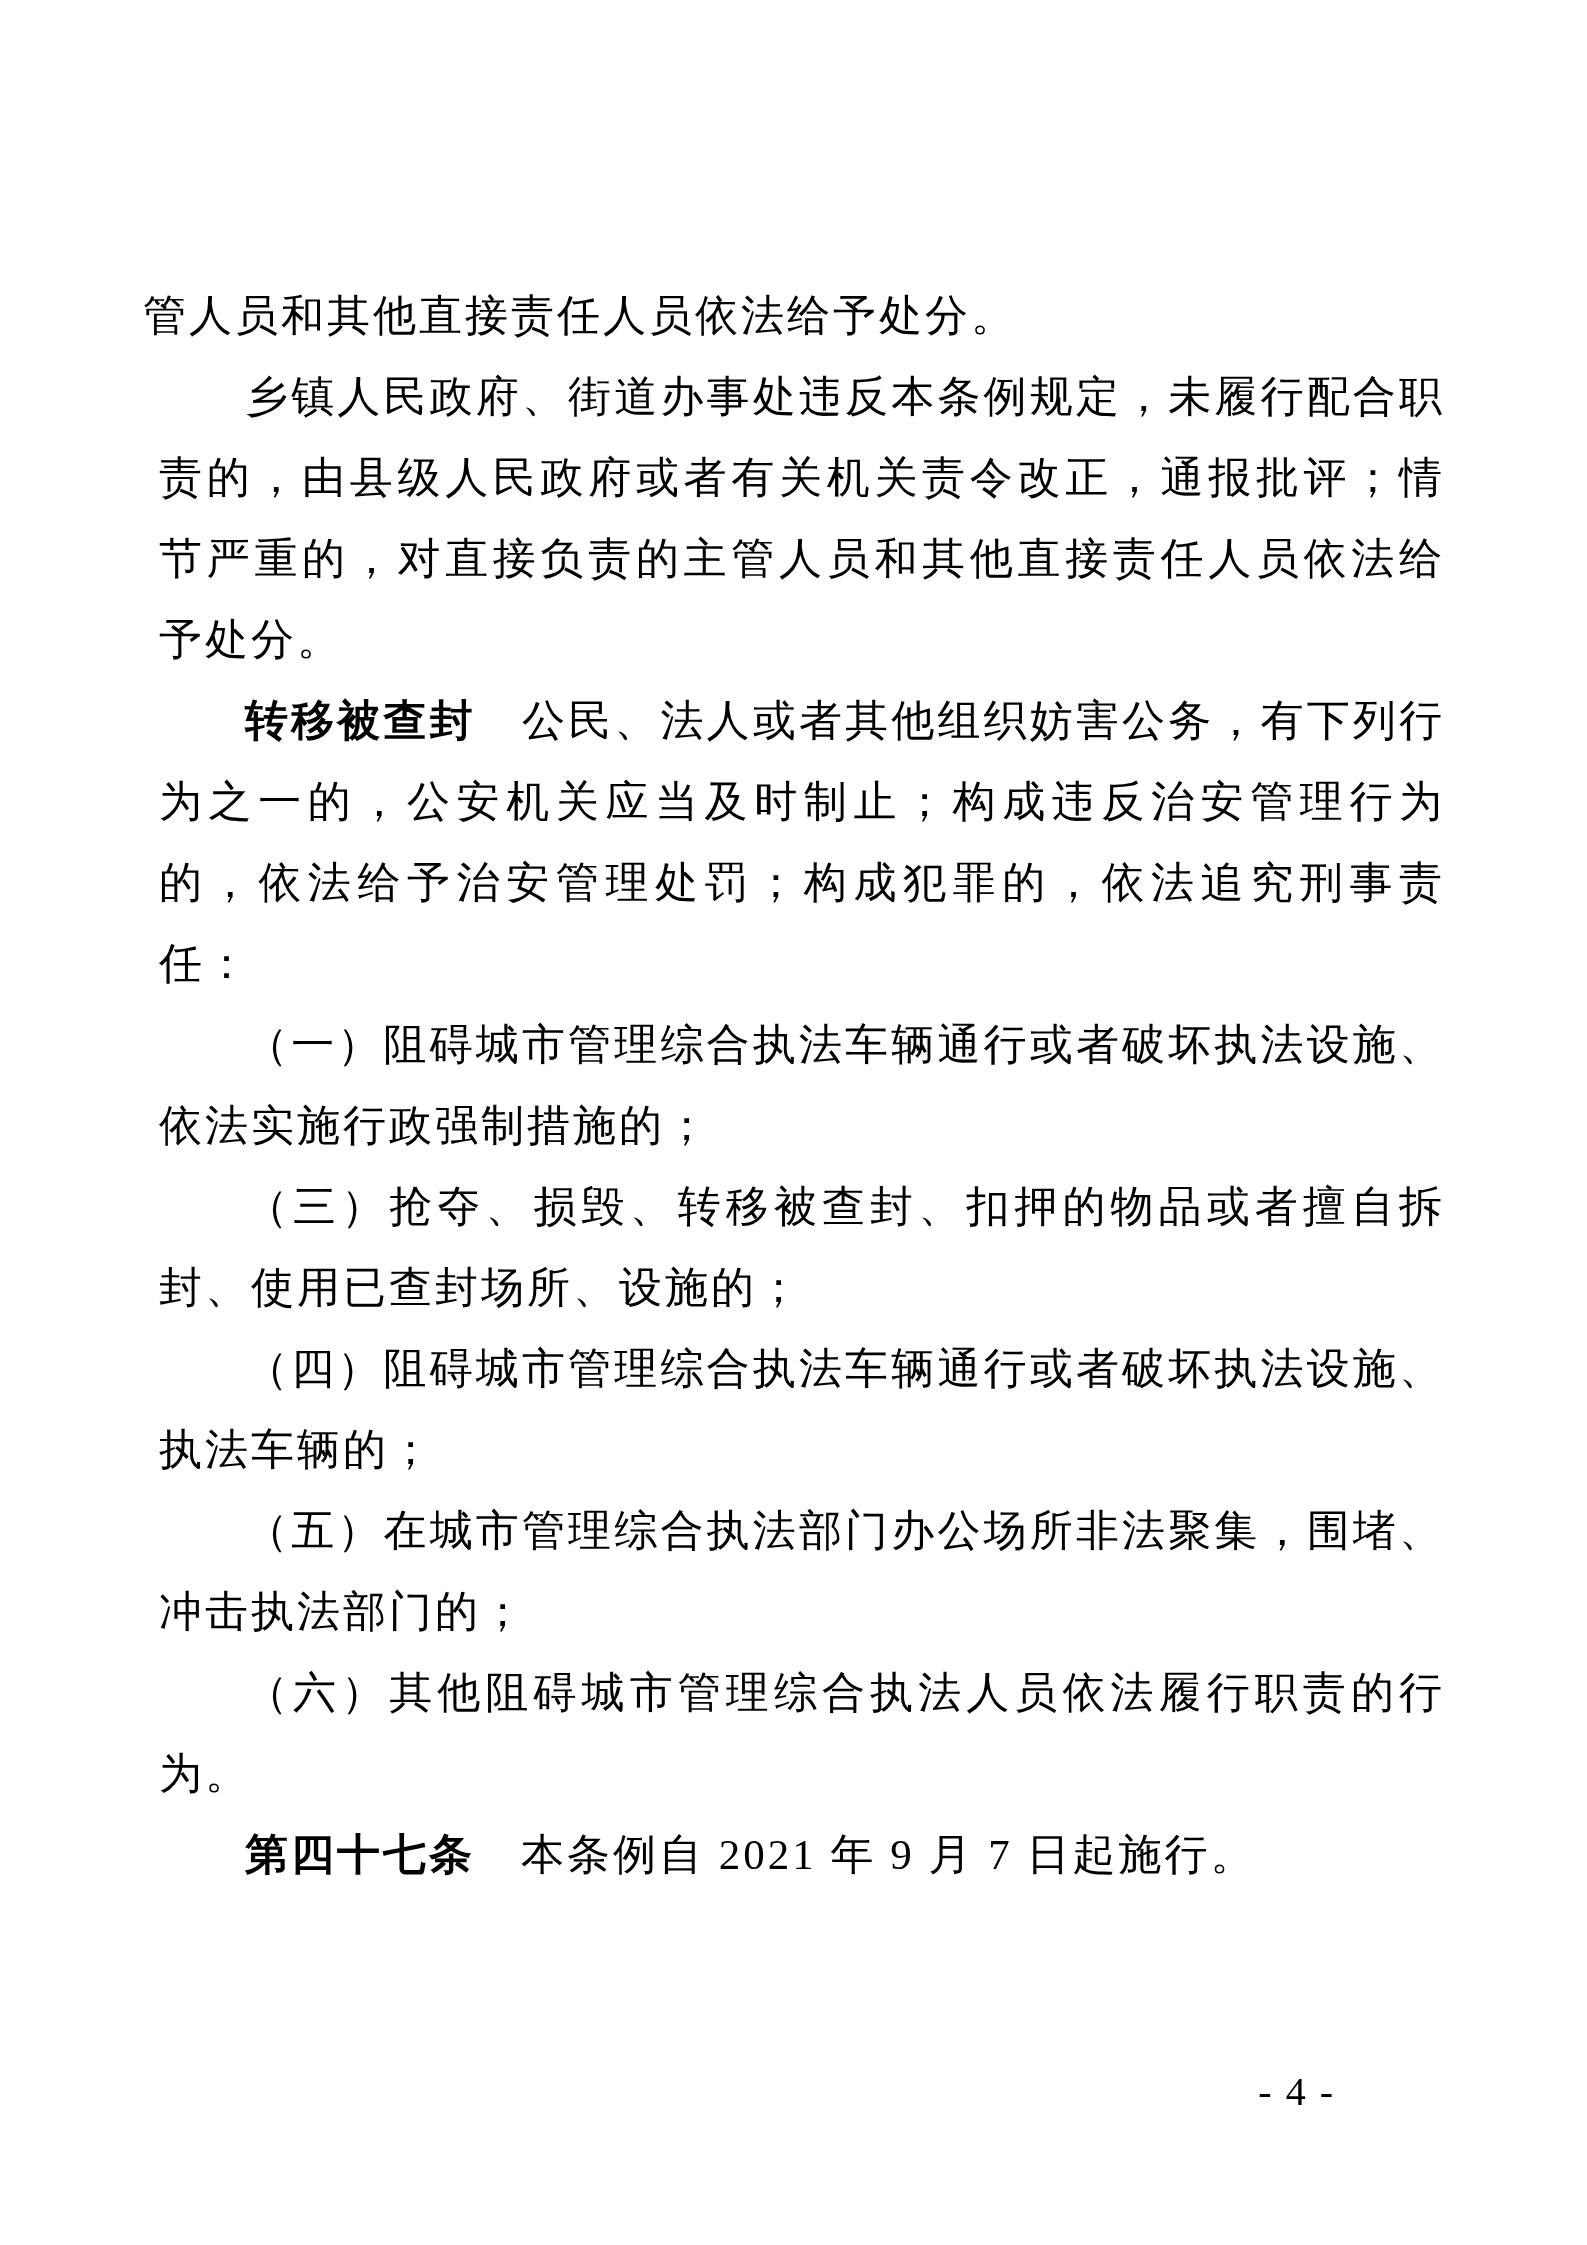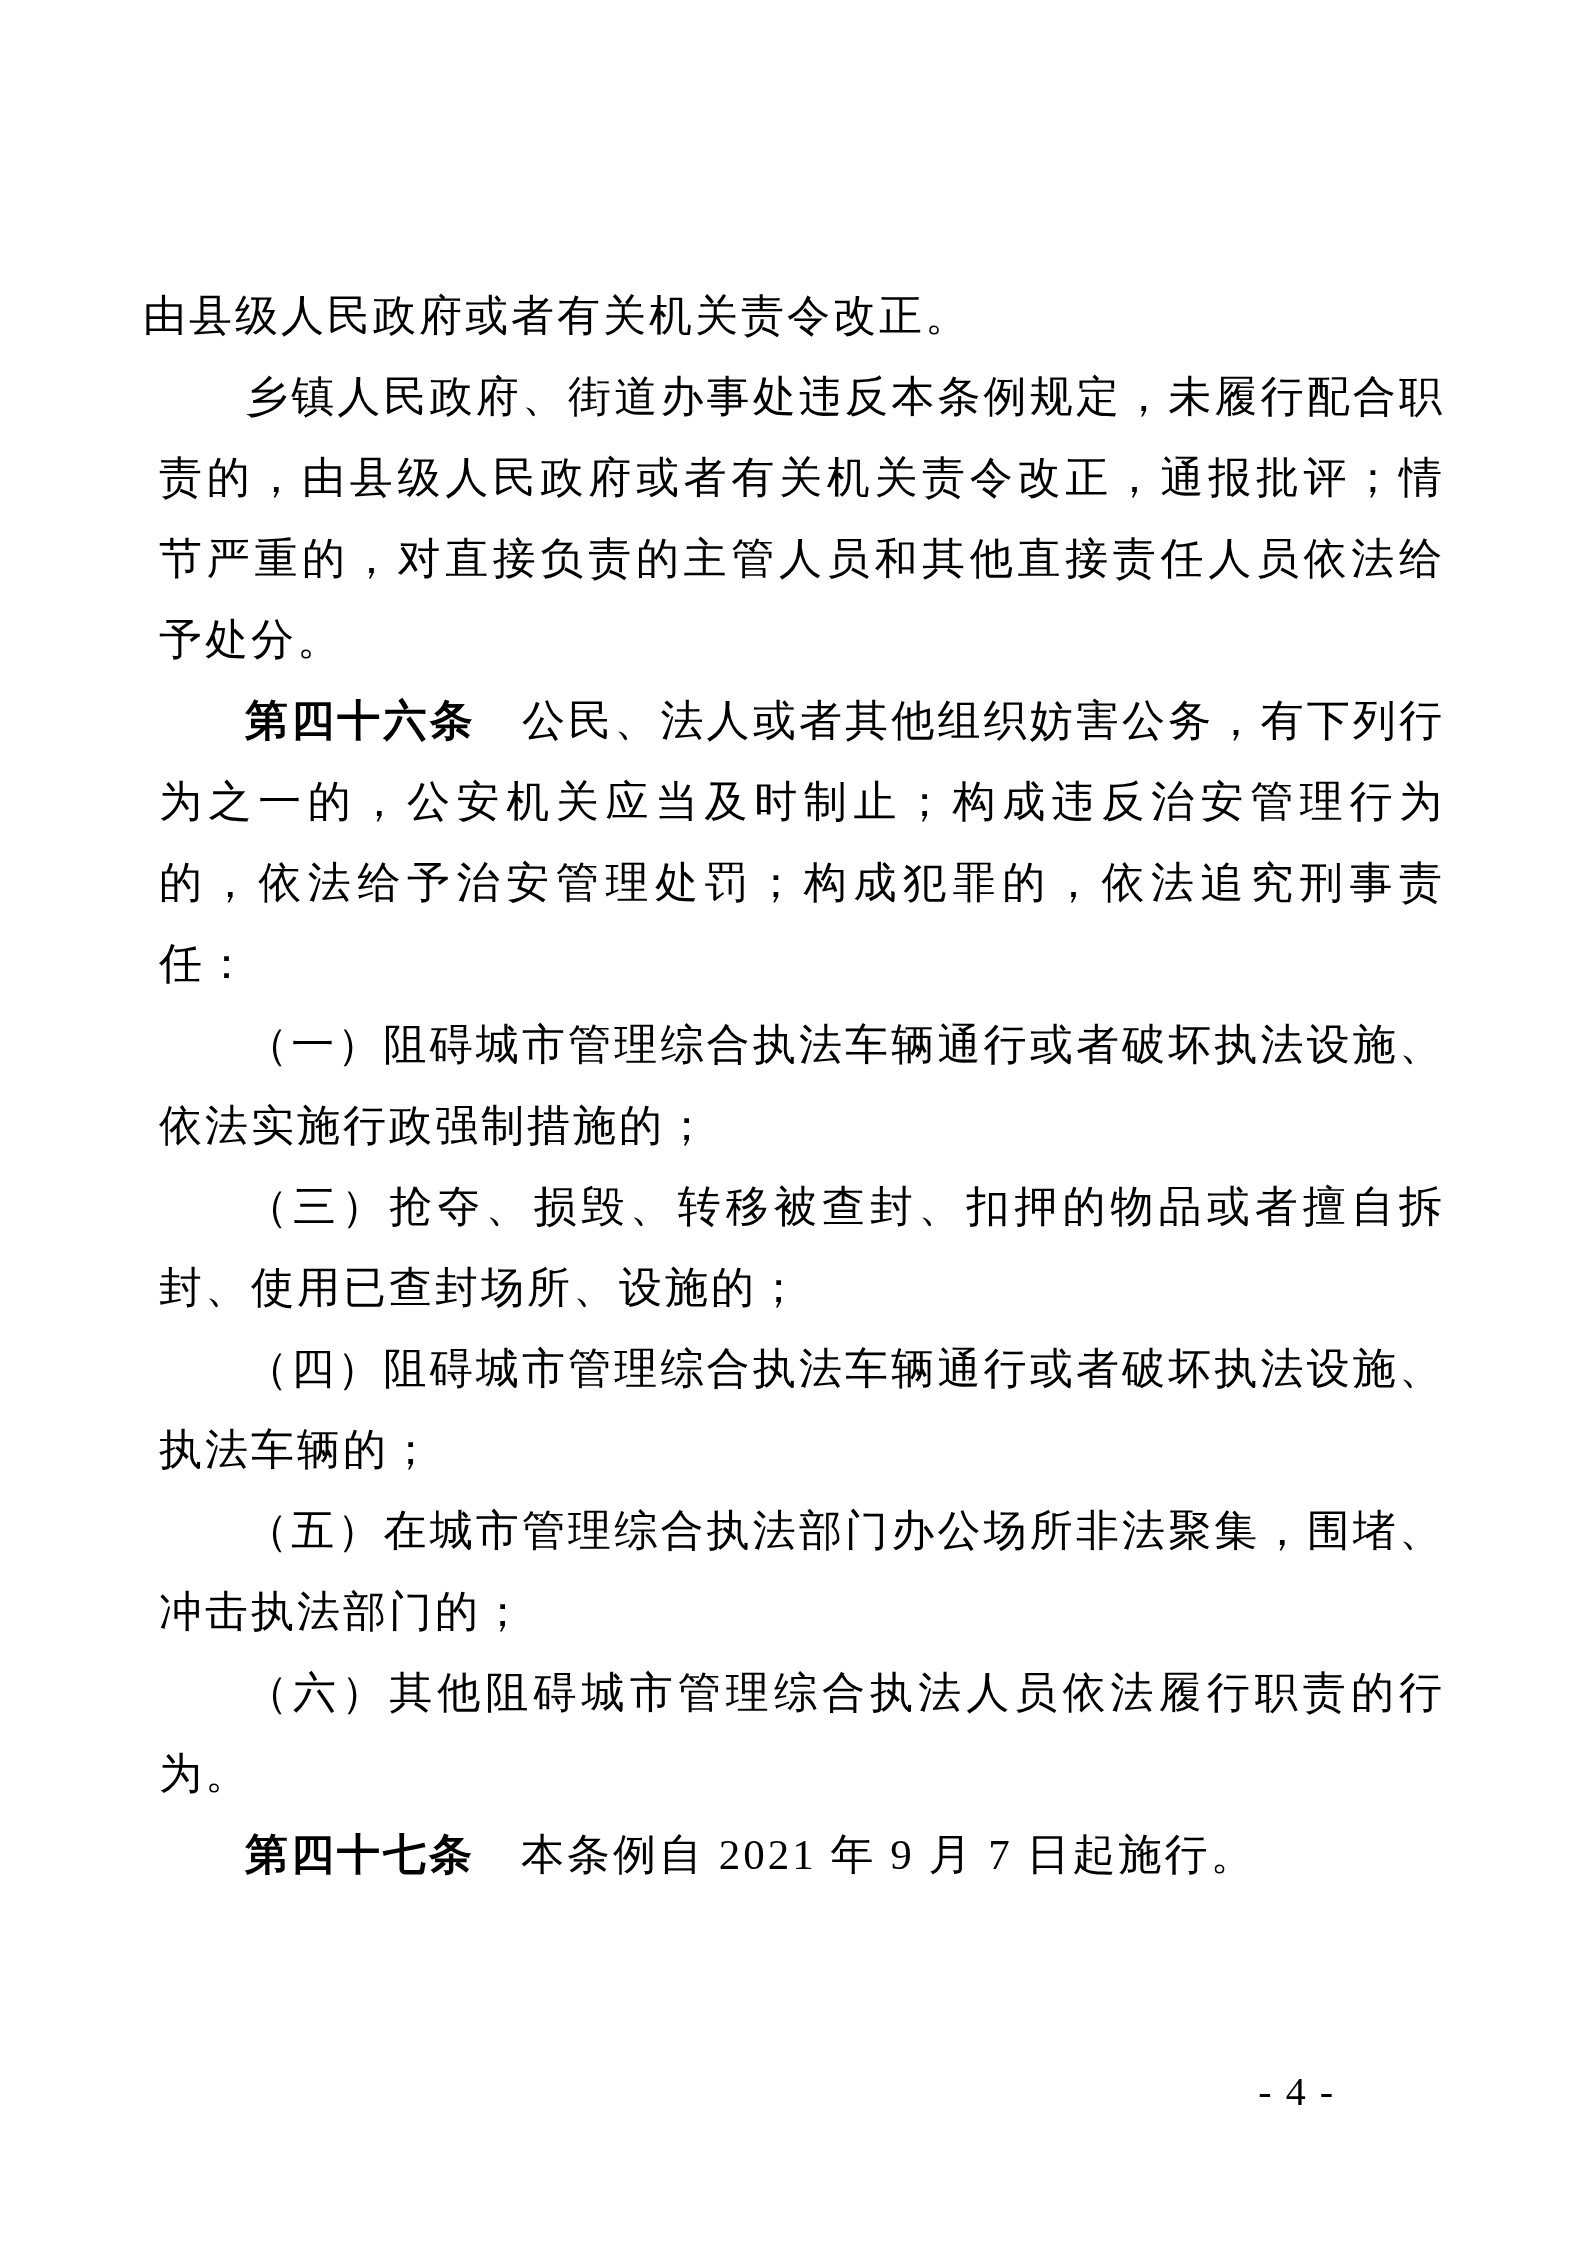--- a/index.html
+++ b/index.html
@@ -61,25 +61,25 @@
     line-height: 60px;
     letter-spacing: 2px;
   }
 </style>
 </head>
 <body>
 
 <div class="page">
   <div class="content">
 
-    <p class="doc-par"><span>由县级人民政府或者有关机关责令改正。</span></p>
+    <p class="doc-par"><span>管人员和其他直接责任人员依法给予处分。</span></p>
 
     <p class="doc-par indent"><span>乡镇人民政府、街道办事处违反本条例规定，未履行配合职责的，由县级人民政府或者有关机关责令改正，通报批评；情节严重的，对直接负责的主管人员和其他直接责任人员依法给予处分。</span></p>
 
-    <p class="doc-par indent"><span class="lead">第四十六条</span><span>　公民、法人或者其他组织妨害公务，有下列行为之一的，公安机关应当及时制止；构成违反治安管理行为的，依法给予治安管理处罚；构成犯罪的，依法追究刑事责任：</span></p>
+    <p class="doc-par indent"><span class="lead">转移被查封</span><span>　公民、法人或者其他组织妨害公务，有下列行为之一的，公安机关应当及时制止；构成违反治安管理行为的，依法给予治安管理处罚；构成犯罪的，依法追究刑事责任：</span></p>
 
     <p class="doc-par indent"><span>（一）阻碍城市管理综合执法车辆通行或者破坏执法设施、依法实施行政强制措施的；</span></p>
 
 
     <p class="doc-par indent"><span>（三）抢夺、损毁、转移被查封、扣押的物品或者擅自拆封、使用已查封场所、设施的；</span></p>
 
     <p class="doc-par indent"><span>（四）阻碍城市管理综合执法车辆通行或者破坏执法设施、执法车辆的；</span></p>
 
     <p class="doc-par indent"><span>（五）在城市管理综合执法部门办公场所非法聚集，围堵、冲击执法部门的；</span></p>
 

